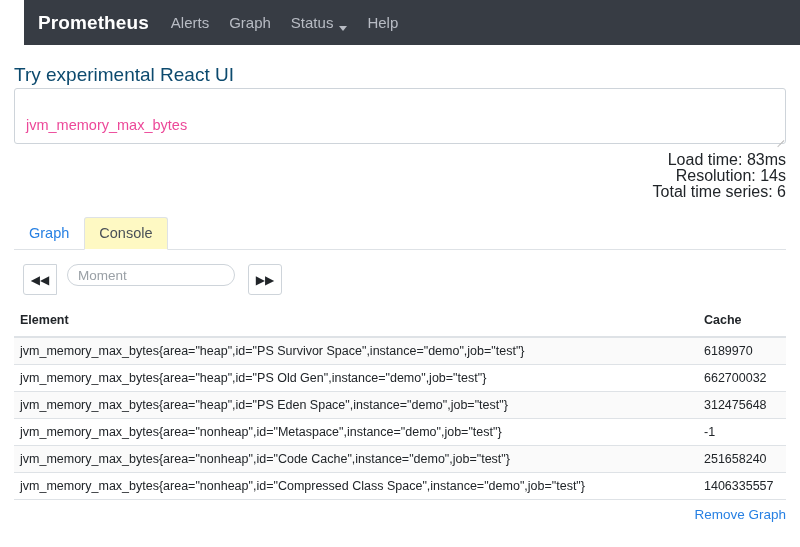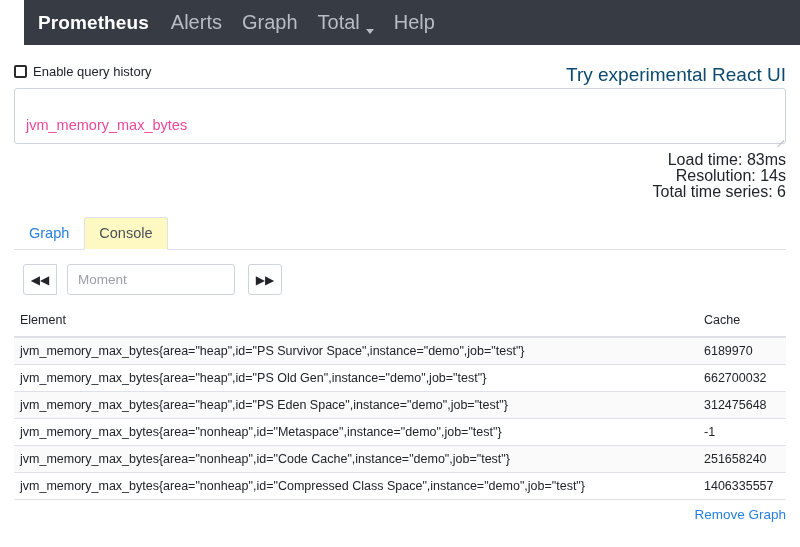--- a/index.html
+++ b/index.html
@@ -28,21 +28,21 @@
     color: #ffffff;
     font-size: 19px;
     font-weight: bold;
     letter-spacing: .1px;
     margin-right: 22px;
     text-decoration: none;
     white-space: nowrap;
   }
   .nav-link {
     color: #b8bcc4;
-    font-size: 20px;
+    font-size: 15px;
     text-decoration: none;
     margin-right: 20px;
     white-space: nowrap;
     display: inline-flex;
     align-items: flex-end;
   }
   .caret {
     display: inline-block;
     width: 0; height: 0;
     margin-left: 6px;
@@ -232,41 +232,41 @@
     color: #212529;
     cursor: pointer;
     height: 31px;
   }
   .nav-btn.left { border-radius: 3px 0 0 3px; }
   .nav-btn.right { border-radius: 0 3px 3px 0; margin-left: 13px; border-radius: 3px; }
   .moment-input {
     border: 1px solid #ced4da;
     background: #fff;
     width: 168px;
-    height: 31px;
+    height: 22px;
     font-size: 13.5px;
     font-family: "Liberation Sans", sans-serif;
     color: #212529;
     padding: 0 10px;
     outline: none;
     margin-left: 10px;
-    border-radius: 3px;
+    border-radius: 11px;
   }
   .moment-input::placeholder { color: #9aa0a6; opacity: 1; }
 
   
   table.result {
     width: 772px;
     border-collapse: collapse;
     margin-top: 14px;
     font-size: 12.5px;
   }
   table.result th {
     text-align: left;
-    font-weight: normal;
+    font-weight: bold;
     color: #212529;
     padding: 4px 6px 9px 6px;
     border-bottom: 2px solid #dee2e6;
     font-size: 12.5px;
   }
   table.result td {
     padding: 6px 6px;
     border-top: 1px solid #dee2e6;
     color: #212529;
     vertical-align: middle;
@@ -295,35 +295,31 @@
 
 <div class="navbar">
   <a class="brand" href="#">Prometheus</a>
   <a class="nav-link" href="#">
     <span>Alerts</span>
   </a>
   <a class="nav-link" href="#">
     <span>Graph</span>
   </a>
   <a class="nav-link" href="#">
-    <span>Total</span>
+    <span>Status</span>
     <span class="caret"></span>
   </a>
   <a class="nav-link" href="#">
     <span>Help</span>
   </a>
 </div>
 
 <div class="page">
 
   <div class="topbar">
-    <label class="qh-wrap">
-      <span class="checkbox"></span>
-      <span class="qh-label">Enable query history</span>
-    </label>
     <a class="react-link" href="#">Try experimental React UI</a>
   </div>
 
   <div class="expr-wrap">
     <textarea class="expr" rows="1" placeholder="Expression (press Shift+Enter for newlines)" style="">jvm_memory_max_bytes</textarea>
     <span class="resize-grip">
       <i style="width:9px; top:8px;"></i>
       <i style="width:6px; top:8px; right:0; transform:rotate(-45deg) translate(0,0);"></i>
     </span>
   </div>

